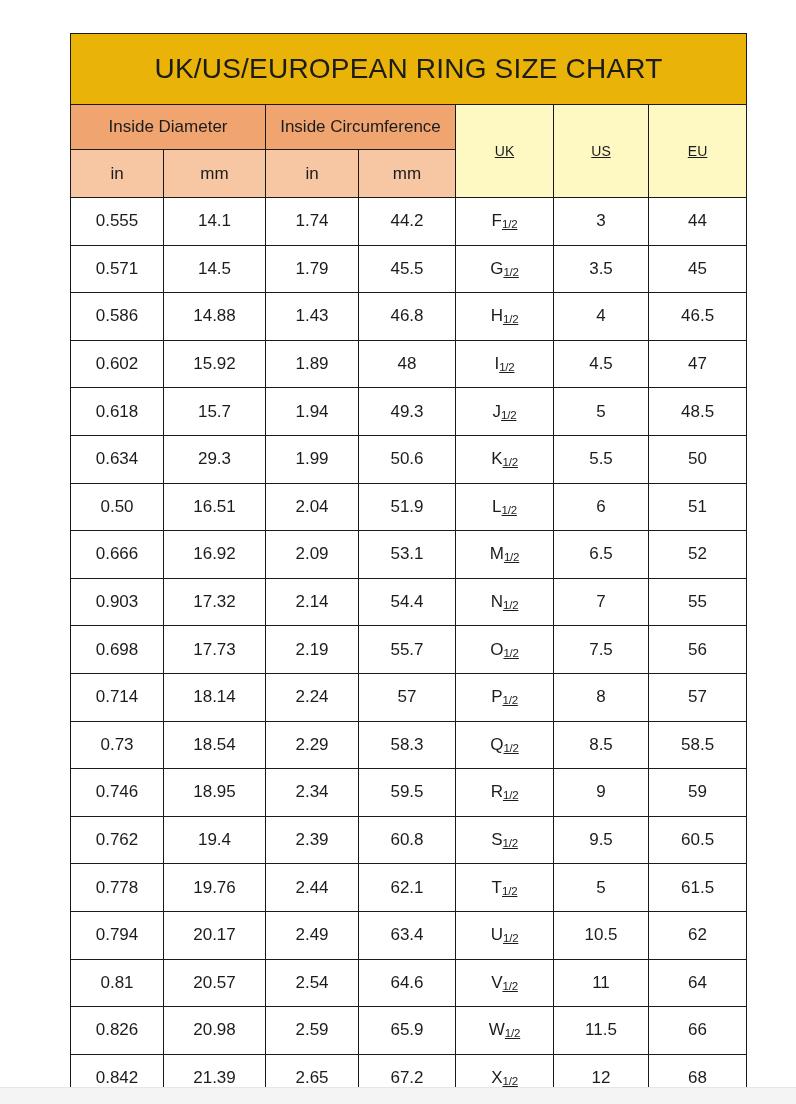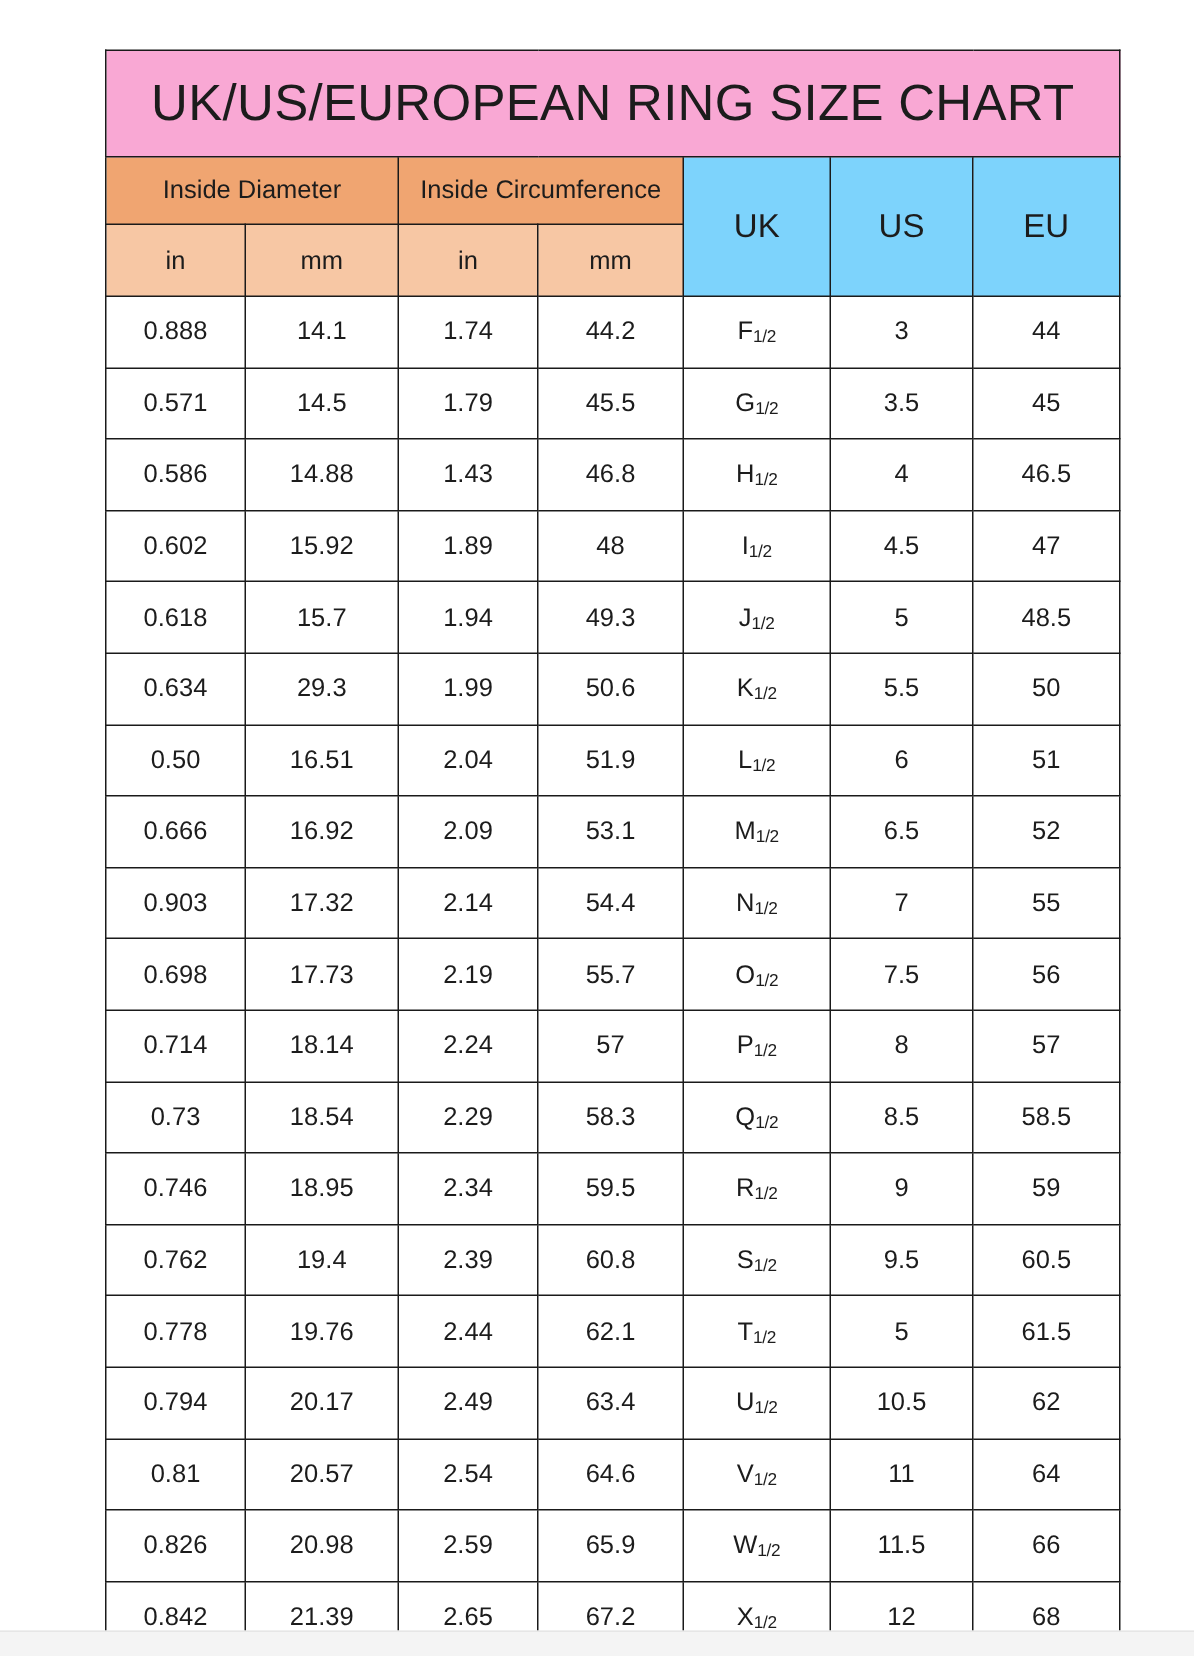--- a/index.html
+++ b/index.html
@@ -56,58 +56,60 @@
   
   col.c-in-d   { width: 93px; }
   col.c-mm-d   { width: 102px; }
   col.c-in-c   { width: 93px; }
   col.c-mm-c   { width: 97px; }
   col.c-uk     { width: 98px; }
   col.c-us     { width: 95px; }
   col.c-eu     { width: 98px; }
 
   .title-cell {
-    background: #f9a8d4;
+    background: #eab308;
     height: 70px;
-    font-size: 34px;
+    font-size: 28px;
     letter-spacing: 0.2px;
     color: #151515;
     font-weight: normal;
   }
 
   .group-head {
     background: #f0a571;
     height: 44px;
     font-size: 17px;
   }
 
   .unit-head {
     background: #f7c7a4;
     height: 47px;
     font-size: 17px;
   }
 
   .region-head {
-    background: #7dd3fc;
-    font-size: 22px;
+    background: #fef9c3;
+    font-size: 14px;
+    text-decoration: underline;
   }
 
   td.data {
     height: 46.6px;
     font-size: 17px;
     background: #ffffff;
   }
 
   .uk-letter {
     font-size: 17px;
   }
   .uk-frac {
     font-size: 11.5px;
     vertical-align: -2px;
     letter-spacing: -0.2px;
+    text-decoration: underline;
   }
 </style>
 </head>
 <body>
 
 <div id="page">
 
   <table class="ring-chart">
     <colgroup>
       <col class="c-in-d">
@@ -131,21 +133,21 @@
       </tr>
       <tr>
         <th class="unit-head">in</th>
         <th class="unit-head">mm</th>
         <th class="unit-head">in</th>
         <th class="unit-head">mm</th>
       </tr>
     </thead>
     <tbody id="chart-body">
         <tr>
-          <td class="data">0.888</td>
+          <td class="data">0.555</td>
           <td class="data">14.1</td>
           <td class="data">1.74</td>
           <td class="data">44.2</td>
           <td class="data"><span class="uk-letter">F</span><span class="uk-frac">1/2</span></td>
           <td class="data">3</td>
           <td class="data">44</td>
         </tr>
         <tr>
           <td class="data">0.571</td>
           <td class="data">14.5</td>

